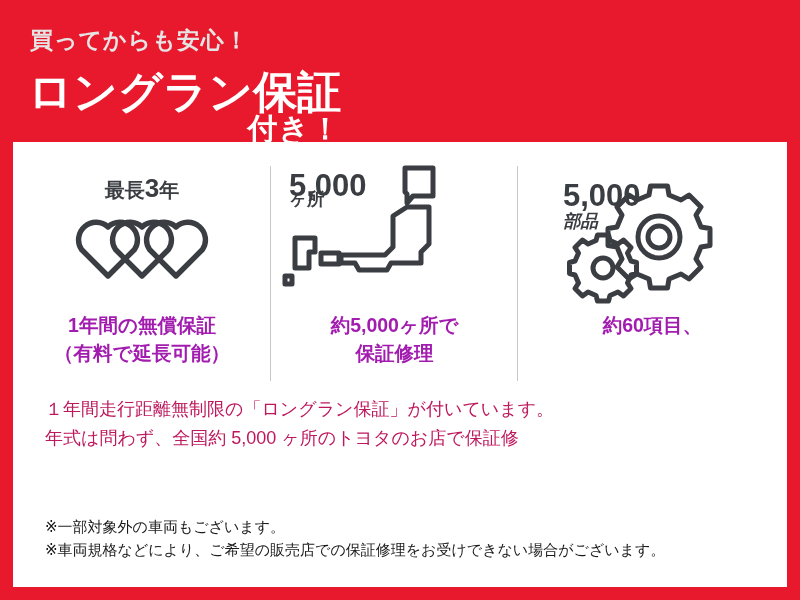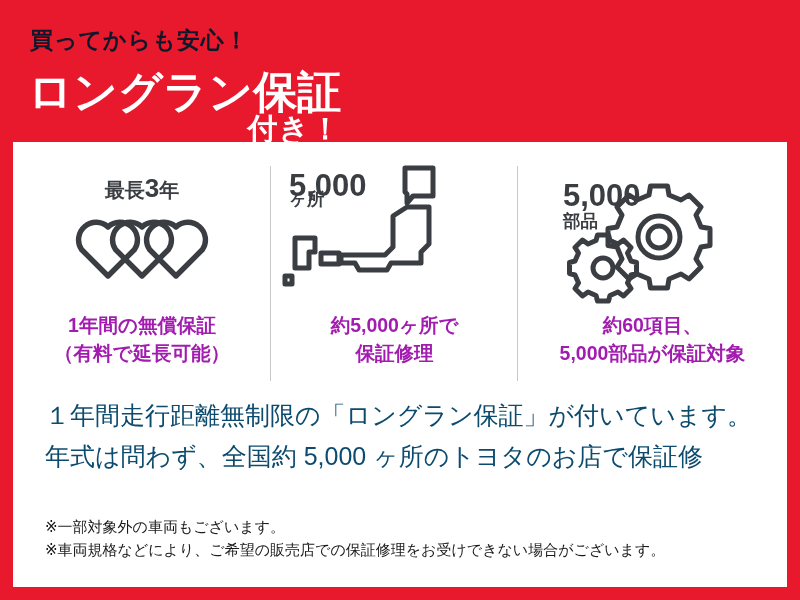--- a/index.html
+++ b/index.html
@@ -15,21 +15,21 @@
     background:#e8192c;
   }
   
   #header {
     position:absolute; left:0; top:0;
     width:800px; height:142px;
     background:#e8192c;
   }
   #tagline {
     position:absolute; left:30px; top:29px;
-    font-size:23px; font-weight:bold; color:#0f172a;
+    font-size:23px; font-weight:bold; color:#e5e5e5;
     letter-spacing:1px; white-space:nowrap;
     line-height:1;
   }
   #headline {
     position:absolute; left:28px; top:70px;
     white-space:nowrap; line-height:1;
     display:flex; align-items:flex-end;flex-direction:column;
   }
   #headline-main {
     font-size:44px; font-weight:bold; color:#ffffff;
@@ -82,27 +82,27 @@
   
   .c1-label { left:50%; transform:translateX(-50%); top:19px; font-size:20px; }
   .c1-label .big { font-size:26px; }
   .hearts { position:absolute; left:50%; transform:translateX(-50%); top:50px; }
   
   .c2-label { left:18px; top:14px; font-size:31px; }
   .c2-sub { left:18px; top:35px; font-size:17.5px; }
   .jmap { position:absolute; left:10px; top:4px; }
   
   .c3-label { left:45px; top:24px; font-size:31px; }
-  .c3-sub { left:45px; top:57px; font-size:17.5px; }
+  .c3-sub { left:45px; top:57px; font-size:17.5px;font-style:italic; }
   .gears { position:absolute; left:48px; top:18px; }
   
   #body-copy {
     position:absolute; left:32px; top:253px;
     width:730px;
-    font-size:25px; color:#0c4a6e;
+    font-size:18px; color:#be185d;
     line-height:1.62; letter-spacing:0px;
   }
   #body-copy .bline { white-space:nowrap; display:block; }
   
   #notes {
     position:absolute; left:32px; top:374px;
     width:730px;
     font-size:15px; color:#1a1a1a;
     line-height:1.5;
   }
@@ -200,21 +200,20 @@
                   <circle cx="0" cy="3" r="10"></circle>
                 </g>
               </g>
             </svg>
           </span>
           <div class="num-label c3-label">5,000</div>
           <div class="num-label c3-sub">部品</div>
         </div>
         <div class="caption">
           <span>約60項目、</span><br>
-          <span>5,000部品が保証対象</span>
         </div>
       </div>
 
     </div>
 
     <div id="body-copy">
       <span class="bline">１年間走行距離無制限の「ロングラン保証」が付いています。</span>
       <span class="bline">年式は問わず、全国約 5,000 ヶ所のトヨタのお店で保証修</span>
     </div>
 

